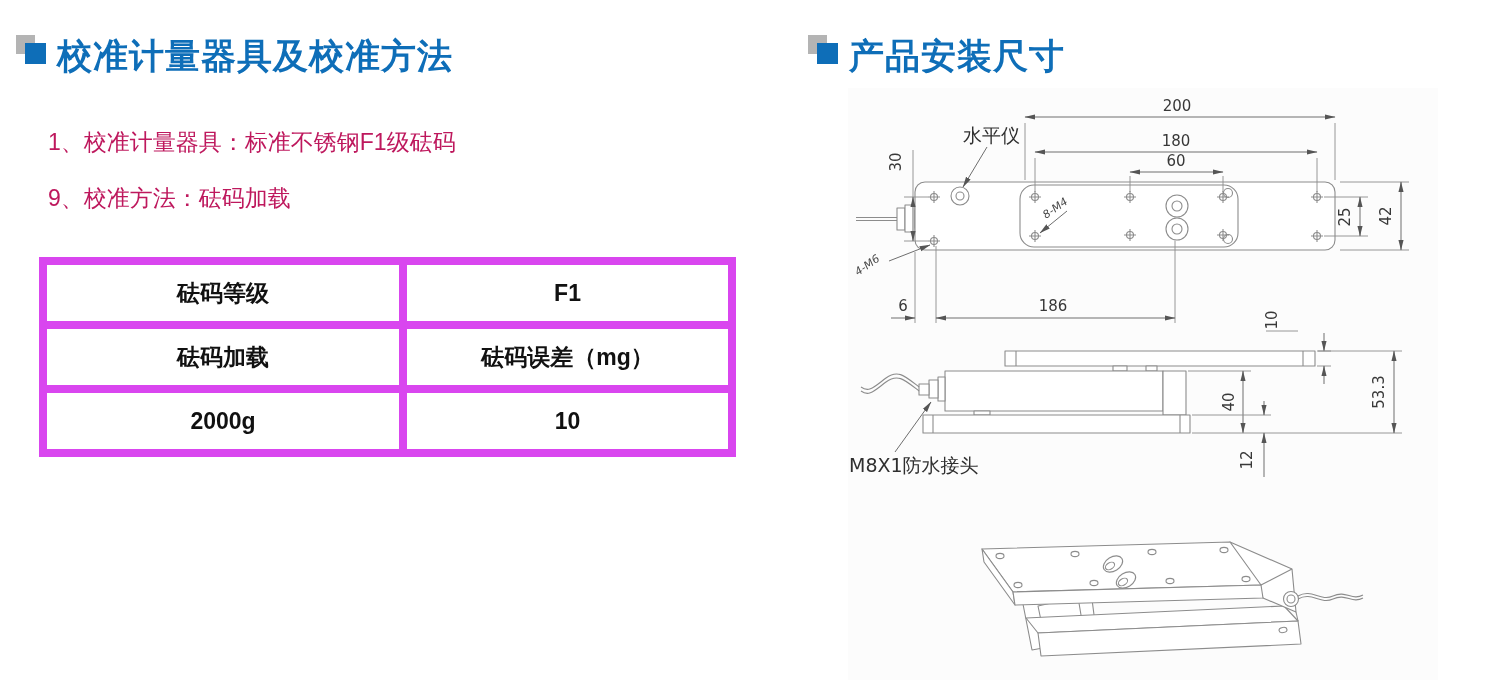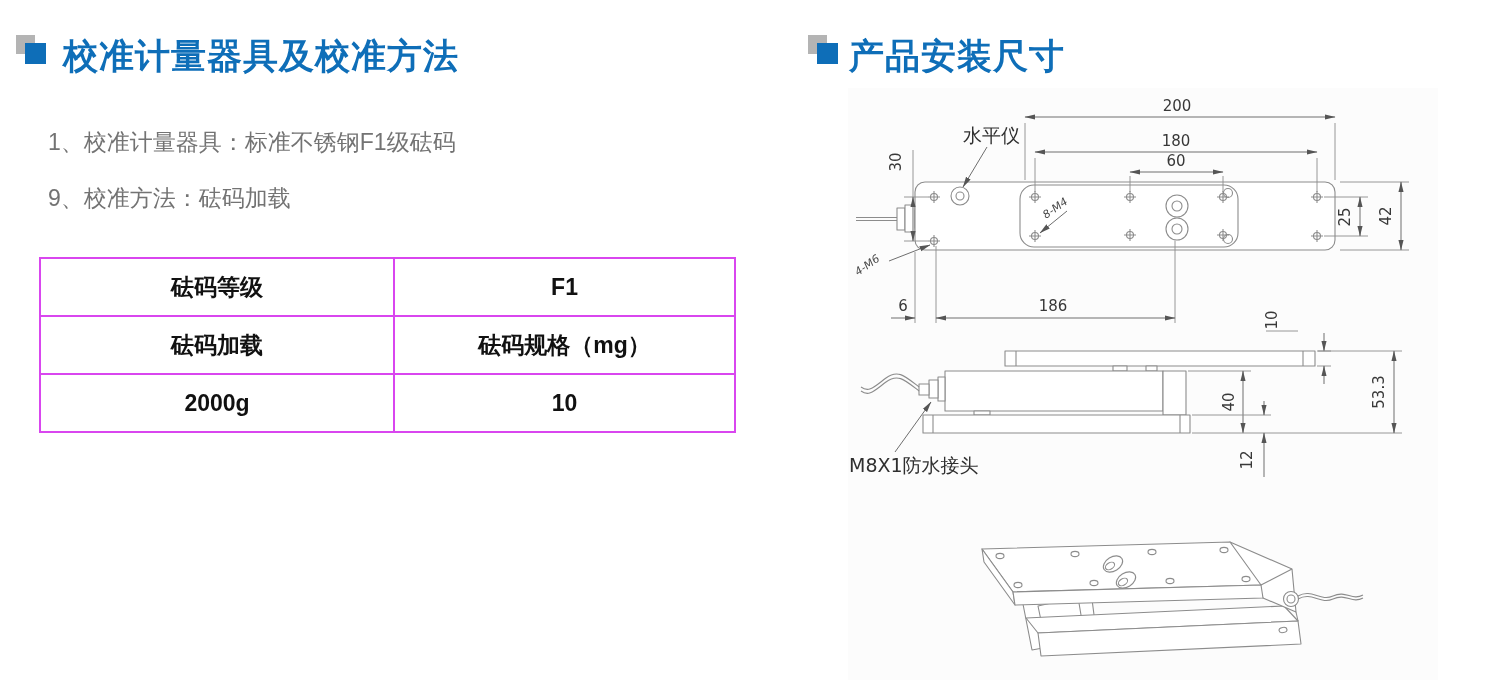--- a/index.html
+++ b/index.html
@@ -2,24 +2,24 @@
 <html><head>
 <meta charset="utf-8">
 <style>
   html,body{margin:0;padding:0;background:#fff;}
   #page{position:relative;width:1502px;height:682px;background:#fff;overflow:hidden;
         font-family:"Liberation Sans","DejaVu Sans",sans-serif;}
   .bullet-shadow{position:absolute;width:19px;height:19px;background:#b4b4b4;}
   .bullet-blue{position:absolute;width:21px;height:21px;background:#0e6eb8;}
   .sec-title{position:absolute;font-size:35px;font-weight:bold;color:#0e6eb8;
              letter-spacing:1px;white-space:nowrap;}
-  .list-item{position:absolute;left:48px;font-size:23px;color:#737373;white-space:nowrap;}
+  .list-item{position:absolute;left:48px;font-size:23px;color:#be185d;white-space:nowrap;}
   #spec-table{position:absolute;left:39px;top:257px;width:697px;border-collapse:collapse;
               table-layout:fixed;}
-  #spec-table td{border:2px solid #d946ef;height:56px;text-align:center;vertical-align:middle;
+  #spec-table td{border:8px solid #d946ef;height:56px;text-align:center;vertical-align:middle;
                  font-size:23px;font-weight:bold;color:#111;padding:0;}
   #spec-table td.c1{width:352px;}
   #drawing{position:absolute;left:840px;top:85px;}
   .scanbg{fill:#fcfcfc;}
   .geo{fill:none;stroke:#8c8c8c;stroke-width:1.1;stroke-linejoin:round;}
   .geow{fill:#ffffff;stroke:#8c8c8c;stroke-width:1.1;stroke-linejoin:round;}
   .dim{fill:none;stroke:#6e6e6e;stroke-width:1;}
   .ext{fill:none;stroke:#8c8c8c;stroke-width:0.9;}
   text{font-family:"DejaVu Sans","Liberation Sans",sans-serif;fill:#383838;}
   .dimtxt{font-size:15px;}
@@ -27,34 +27,34 @@
   .smltxt{font-size:11px;font-style:italic;fill:#4a4a4a;}
 </style>
 </head>
 <body>
 
 <div id="page">
 
   <div>
     <div class="bullet-shadow" style="left:16px;top:35px;"></div>
     <div class="bullet-blue" style="left:25px;top:43px;"></div>
-    <div class="sec-title" style="left:63px;top:33px;font-family:Liberation Mono, monospace;">校准计量器具及校准方法</div>
+    <div class="sec-title" style="left:57px;top:33px;font-family:Liberation Mono, monospace;">校准计量器具及校准方法</div>
 
     <div class="list-item" style="top:127px;">1、校准计量器具：标准不锈钢F1级砝码</div>
     <div class="list-item" style="top:183px;">9、校准方法：砝码加载</div>
 
     <table id="spec-table">
       <tbody>
           <tr>
         <td class="c1">砝码等级</td>
         <td>F1</td>
       </tr>
       <tr>
         <td class="c1">砝码加载</td>
-        <td>砝码规格（mg）</td>
+        <td>砝码误差（mg）</td>
       </tr>
       <tr>
         <td class="c1">2000g</td>
         <td>10</td>
       </tr>
     </tbody>
       </table>
   </div>
 
   <div>

